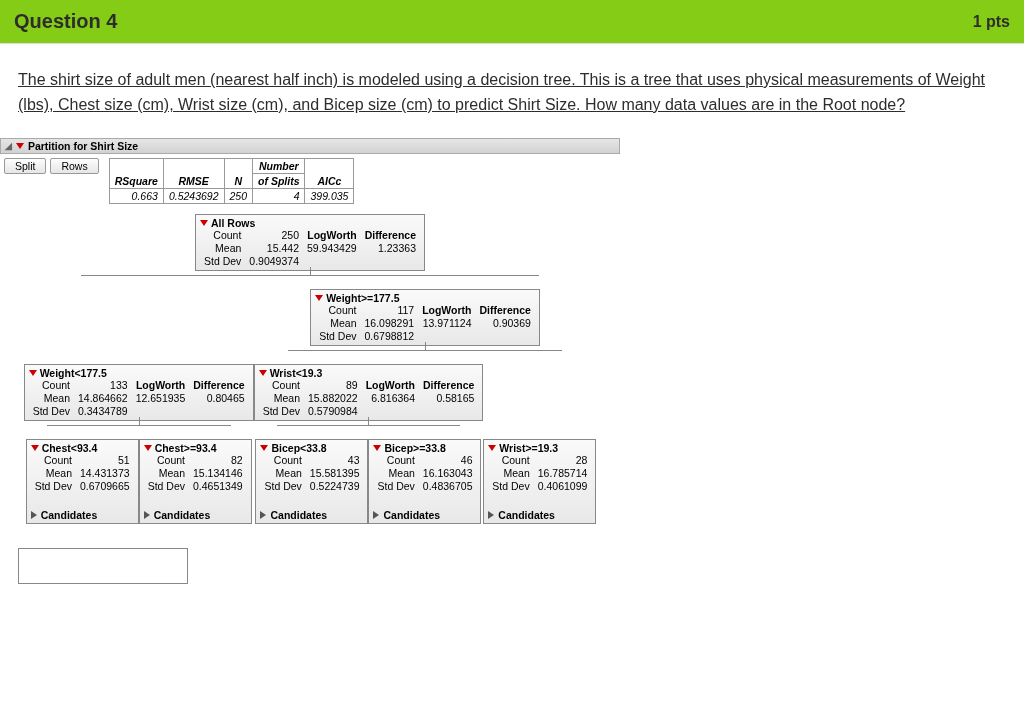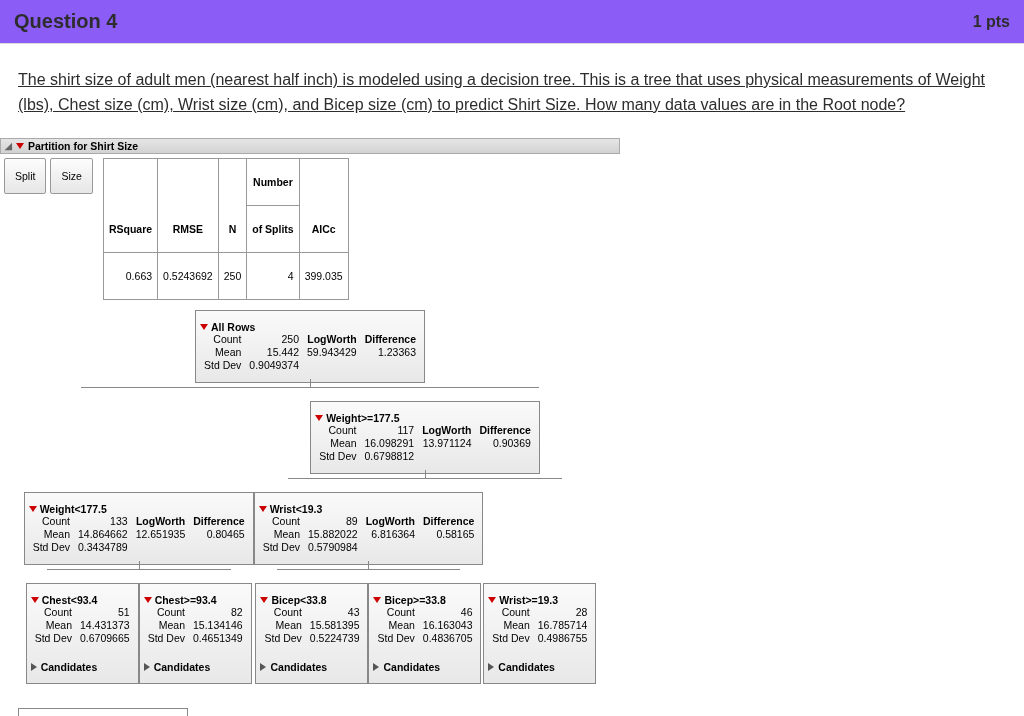--- a/index.html
+++ b/index.html
@@ -4,21 +4,21 @@
 <style>
 * { box-sizing: border-box; }
 body {
   margin: 0;
   font-family: "Helvetica Neue", Arial, sans-serif;
   font-size: 14px;
   color: #2d2d2d;
   background: #fff;
 }
 .q-header {
-  background: #8b5cf6;
+  background: #84cc16;
   border-bottom: 1px solid #ddd;
   padding: 10px 14px;
   display: flex;
   justify-content: space-between;
   align-items: center;
 }
 .q-title { font-size: 20px; font-weight: 700; }
 .q-pts { font-size: 16px; font-weight: 700; }
 .q-body { padding: 24px 18px 14px; font-size: 16px; line-height: 1.55; text-decoration: underline; }
 .jmp-wrap {
@@ -39,39 +39,40 @@
 }
 .tri-gray { font-size: 9px; color: #666; }
 .tri-red  { width: 0; height: 0; border-left: 4px solid transparent; border-right: 4px solid transparent; border-top: 6px solid #cc0000; display: inline-block; }
 .tri-red-r { width: 0; height: 0; border-top: 4px solid transparent; border-bottom: 4px solid transparent; border-left: 6px solid #555; display: inline-block; margin-right:2px; }
 .ctl-row { display: flex; gap: 4px; padding: 4px; align-items: flex-start; }
 .btn {
   background: linear-gradient(#fdfdfd,#e6e6e6);
   border: 1px solid #999;
   border-radius: 2px;
   font-size: 10.5px;
-  padding: 11px 10px;
+  padding: 1px 10px;
 }
 table.stat {
   border-collapse: collapse;
   margin-left: 6px;
 }
 table.stat th, table.stat td {
   border: 1px solid #999;
-  padding: 17px 5px;
+  padding: 1px 5px;
   font-size: 10.5px;
   text-align: right;
   background: #fff;
   font-weight: 400;
+  font-style: italic;
 }
 table.stat th { font-weight: 700; text-align: center; }
 .node {
   border: 1px solid #888;
   background: linear-gradient(#fafafa,#e8e8e8);
-  padding: 10px 4px;
+  padding: 2px 4px;
   font-size: 10.5px;
   display: inline-block;
 }
 .node .hd { display: flex; align-items: center; gap: 3px; font-weight: 700; }
 .node table { border-collapse: collapse; }
 .node table td, .node table th {
   padding: 0.5px 4px;
   font-size: 10.5px;
   text-align: right;
   white-space: nowrap;
@@ -124,21 +125,21 @@
 <div class="jmp-wrap">
 
   <div class="panel-bar">
     <span class="tri-gray">◢</span>
     <span class="tri-red"></span>
     <span>Partition for Shirt Size</span>
   </div>
 
   <div class="ctl-row">
     <button class="btn">Split</button>
-    <button class="btn">Size</button>
+    <button class="btn">Rows</button>
     <table class="stat">
       <tbody>
           <tr>
         <th rowspan="2" style="vertical-align:bottom">RSquare</th>
         <th rowspan="2" style="vertical-align:bottom">RMSE</th>
         <th rowspan="2" style="vertical-align:bottom">N</th>
         <th>Number</th>
         <th rowspan="2" style="vertical-align:bottom">AICc</th>
       </tr>
       <tr>
@@ -405,21 +406,21 @@
                       <tr>
                         <td class="leaflabel">Count</td>
                         <td>28</td>
                       </tr>
                   <tr>
                         <td class="leaflabel">Mean</td>
                         <td>16.785714</td>
                       </tr>
                   <tr>
                         <td class="leaflabel">Std Dev</td>
-                        <td>0.4986755</td>
+                        <td>0.4061099</td>
                       </tr>
                 </tbody>
                   </table>
                 <div class="cand">
                     <span class="tri-red-r"></span>
                     <span>Candidates</span>
                   </div>
               </div>
 
             </div>

